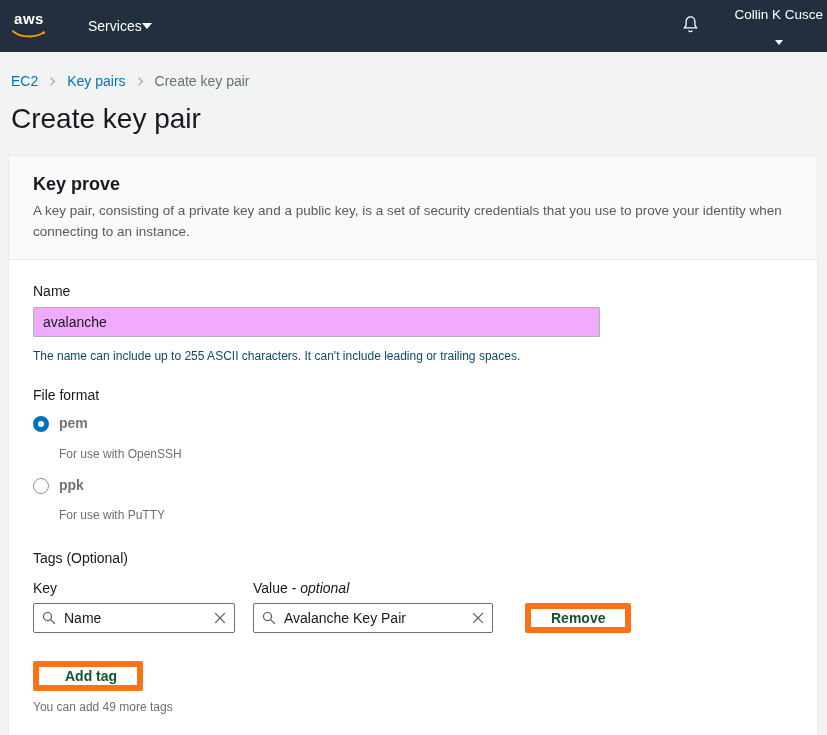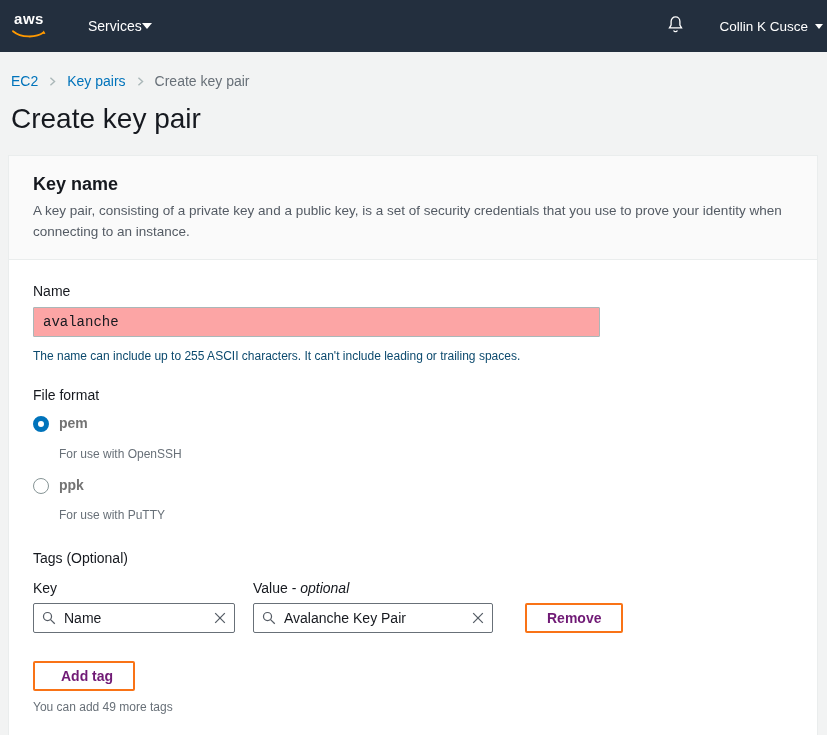--- a/index.html
+++ b/index.html
@@ -46,22 +46,23 @@
     border-top: 6px solid #ffffff;
     display: inline-block;
   }
   .nav-spacer { flex: 1; }
   .nav-bell { margin-right: 34px; cursor: pointer; display: flex; align-items: center; }
   .nav-user {
     margin-right: 4px;
     font-size: 13.5px;
     display: flex;
     align-items: center;
-    gap: 7px;
-    cursor: pointer;
+    gap: 18px;
+    cursor: pointer;
+    flex-direction: column;
   }
   .nav-user .caret-down { border-top-width: 5px; border-left-width: 4px; border-right-width: 4px; }
   
   .breadcrumb {
     padding: 21px 0 0 11px;
     font-size: 14px;
     display: flex;
     align-items: center;
     gap: 9px;
   }
@@ -92,23 +93,23 @@
   .field-label { font-size: 14px; color: #16191f; }
   .text-input {
     display: block;
     margin-top: 7px;
     width: 567px;
     height: 30px;
     border: 1px solid #aab7b8;
     border-radius: 1px;
     padding: 0 9px;
     font-size: 14px;
-    font-family: Liberation Mono, monospace;
-    color: #16191f;
-    background: #fca5a5;
+    font-family: Liberation Sans, sans-serif;
+    color: #16191f;
+    background: #f0abfc;
   }
   .help-text { margin-top: 12px; font-size: 12px; color: #0c4a6e; }
   
   .fieldset { margin-top: 24px; }
   .radio-row { display: flex; align-items: flex-start; gap: 10px; margin-top: 12px; cursor: pointer; }
   .radio-outer {
     width: 16px; height: 16px;
     border-radius: 50%;
     flex: none;
     margin-top: 1px;
@@ -137,23 +138,23 @@
     color: #16191f;
     background: #ffffff;
   }
   .icon-input .search-ic { position: absolute; left: 9px; top: 8px; }
   .icon-input .clear-ic { position: absolute; right: 8px; top: 8px; cursor: pointer; }
   .key-input-wrap { width: 202px; margin-right: 18px; }
   .value-input-wrap { width: 240px; margin-right: 32px; }
   .secondary-btn {
     height: 30px;
     background: #ffffff;
-    border: 2px solid #f97316;
+    border: 6px solid #f97316;
     border-radius: 2px;
-    color: #701a75;
+    color: #14532d;
     font-size: 14px;
     font-weight: 700;
     font-family: "Liberation Sans", sans-serif;
     padding: 0 20px;
     cursor: pointer;
   }
   .add-tag-btn { margin-top: 28px; padding-left: 26px; }
   .remaining-text { margin-top: 9px; font-size: 12px; color: #687078; }
 </style>
 </head>
@@ -201,21 +202,21 @@
         <polyline points="5,2.5 11,8 5,13.5" fill="none" stroke="#aab7b8" stroke-width="2"></polyline>
       </svg>
   </span>
   <span class="crumb-current">Create key pair</span>
 </div>
 
 <h1 class="page-title">Create key pair</h1>
 
 <div class="card">
   <div class="card-header">
-    <div class="card-title">Key name</div>
+    <div class="card-title">Key prove</div>
     <div class="card-desc">A key pair, consisting of a private key and a public key, is a set of security credentials that you use to prove your identity when connecting to an instance.</div>
   </div>
   <div class="card-body">
 
     <div>
       <label class="field-label">Name</label>
       <input class="text-input" type="text" value="avalanche" style="">
       <div class="help-text">The name can include up to 255 ASCII characters. It can't include leading or trailing spaces.</div>
     </div>
 

